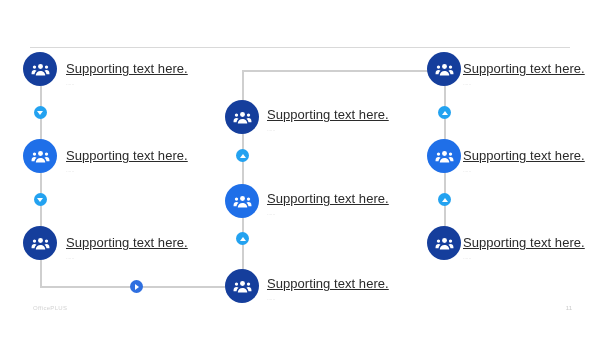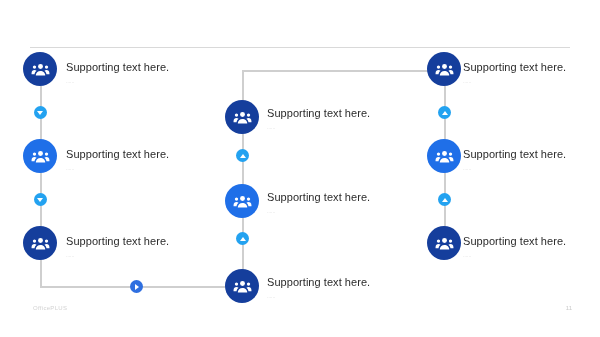--- a/index.html
+++ b/index.html
@@ -82,25 +82,26 @@
     border-bottom: 3.4px solid transparent;
     border-left: 4.4px solid #ffffff;
   }
 
   
   .label {
     position: absolute;
     width: 130px;
   }
   .label .title {
-    font-size: 11px;
+    font-size: 13px;
     color: #2b2b2b;
     line-height: 1.25;
     letter-spacing: 0.05px;
     white-space: nowrap;
+    text-decoration: underline;
   }
   .label .subline {
     margin-top: 4px;
     font-size: 4px;
     color: #c9c9c9;
     line-height: 1.3;
     letter-spacing: 0.3px;
     white-space: nowrap;
   }
 

